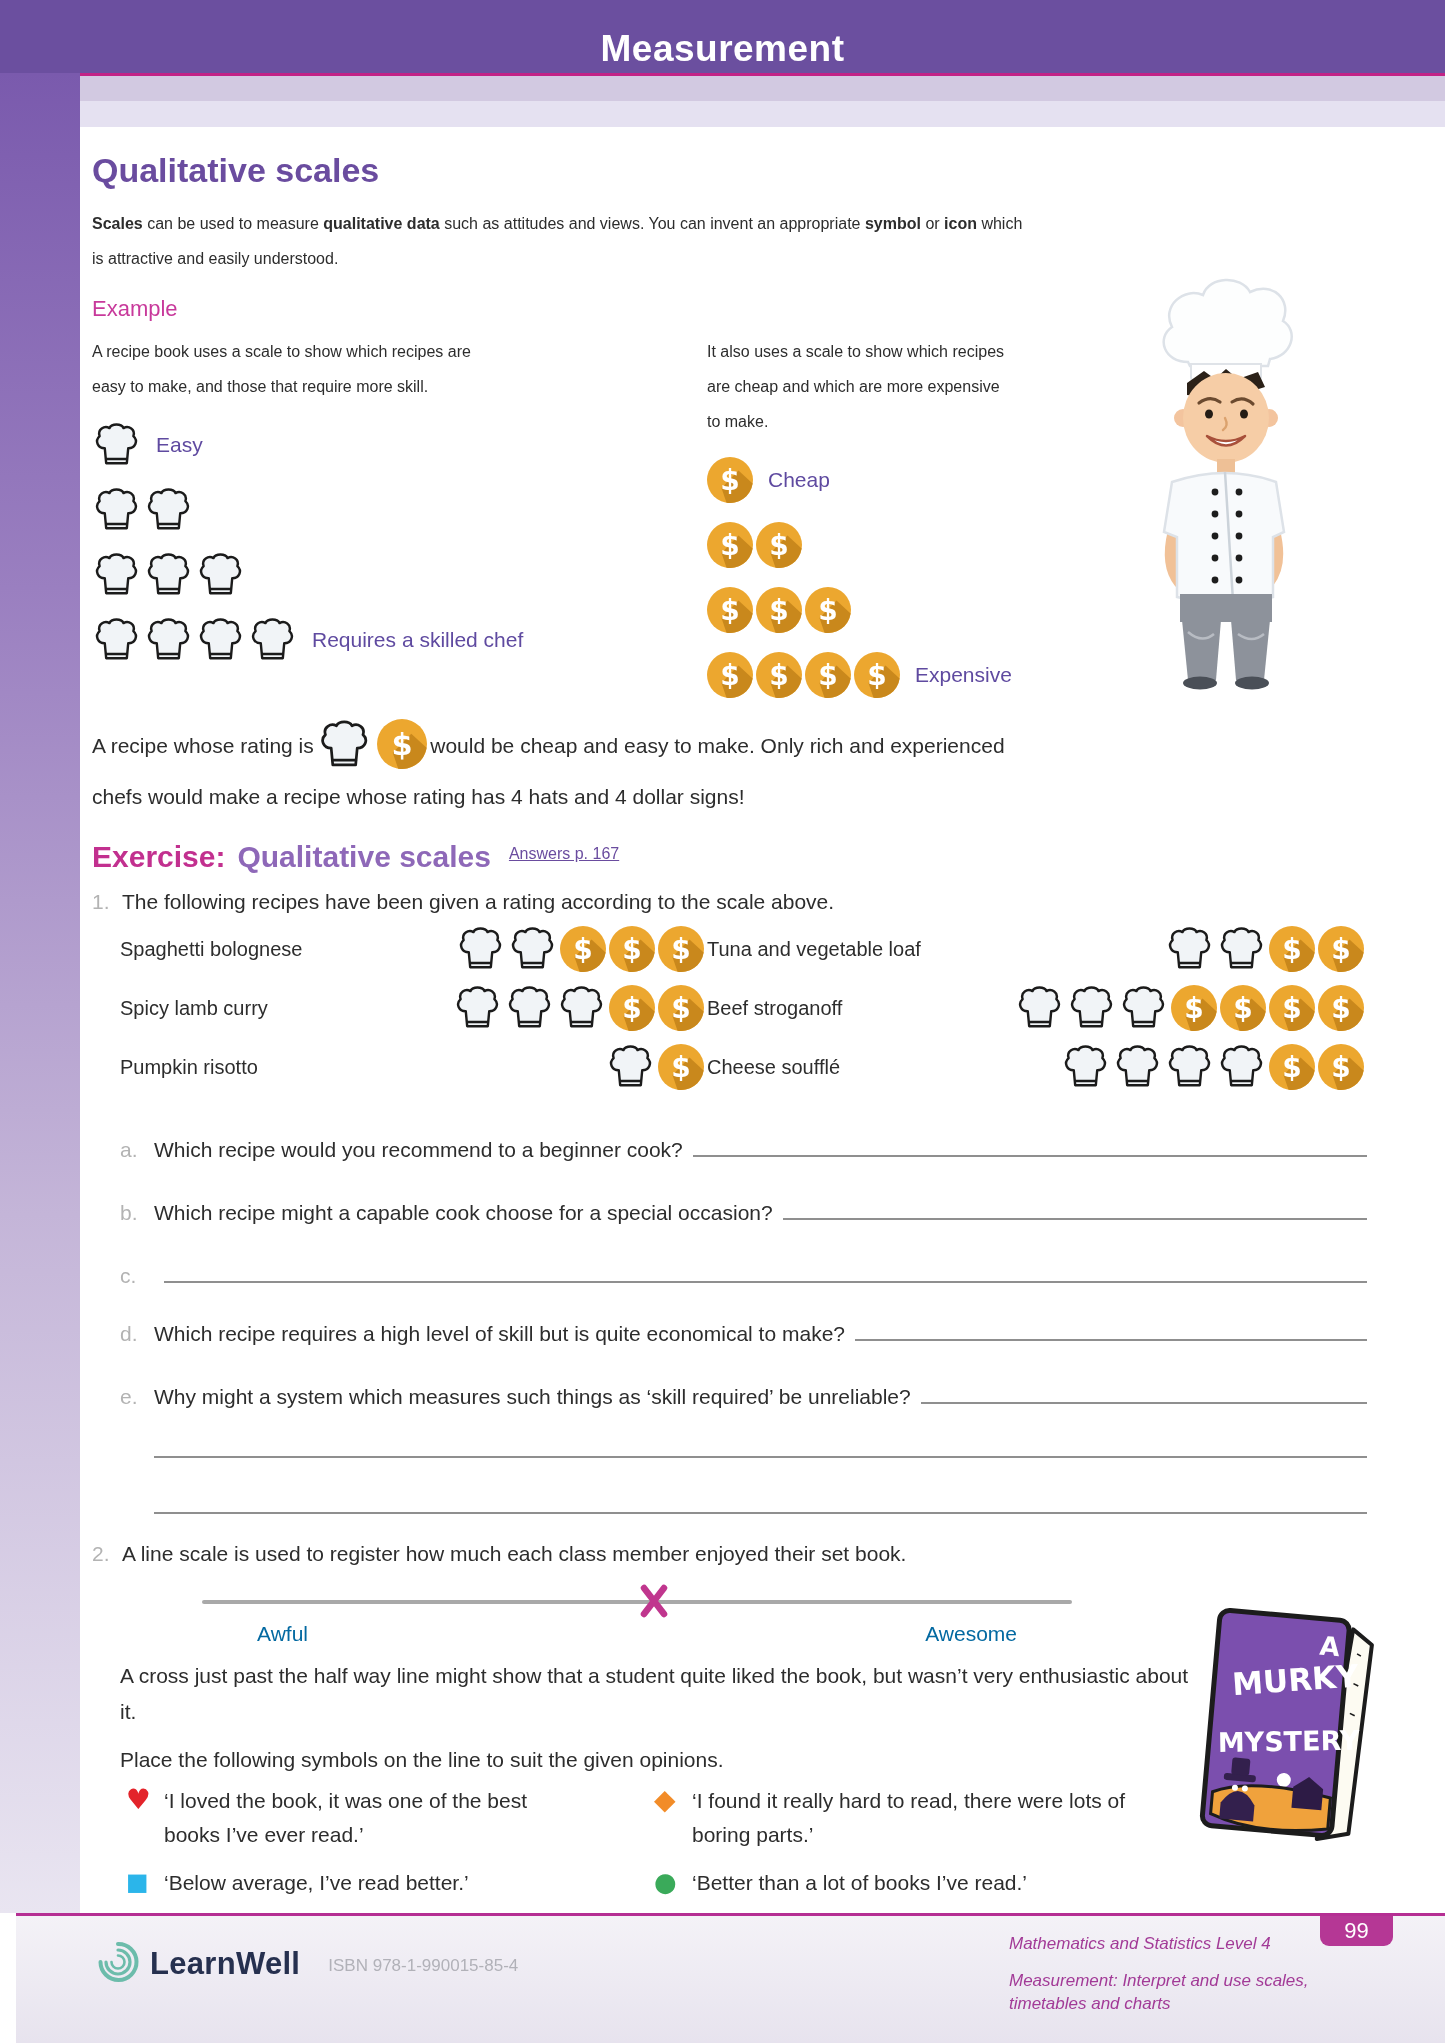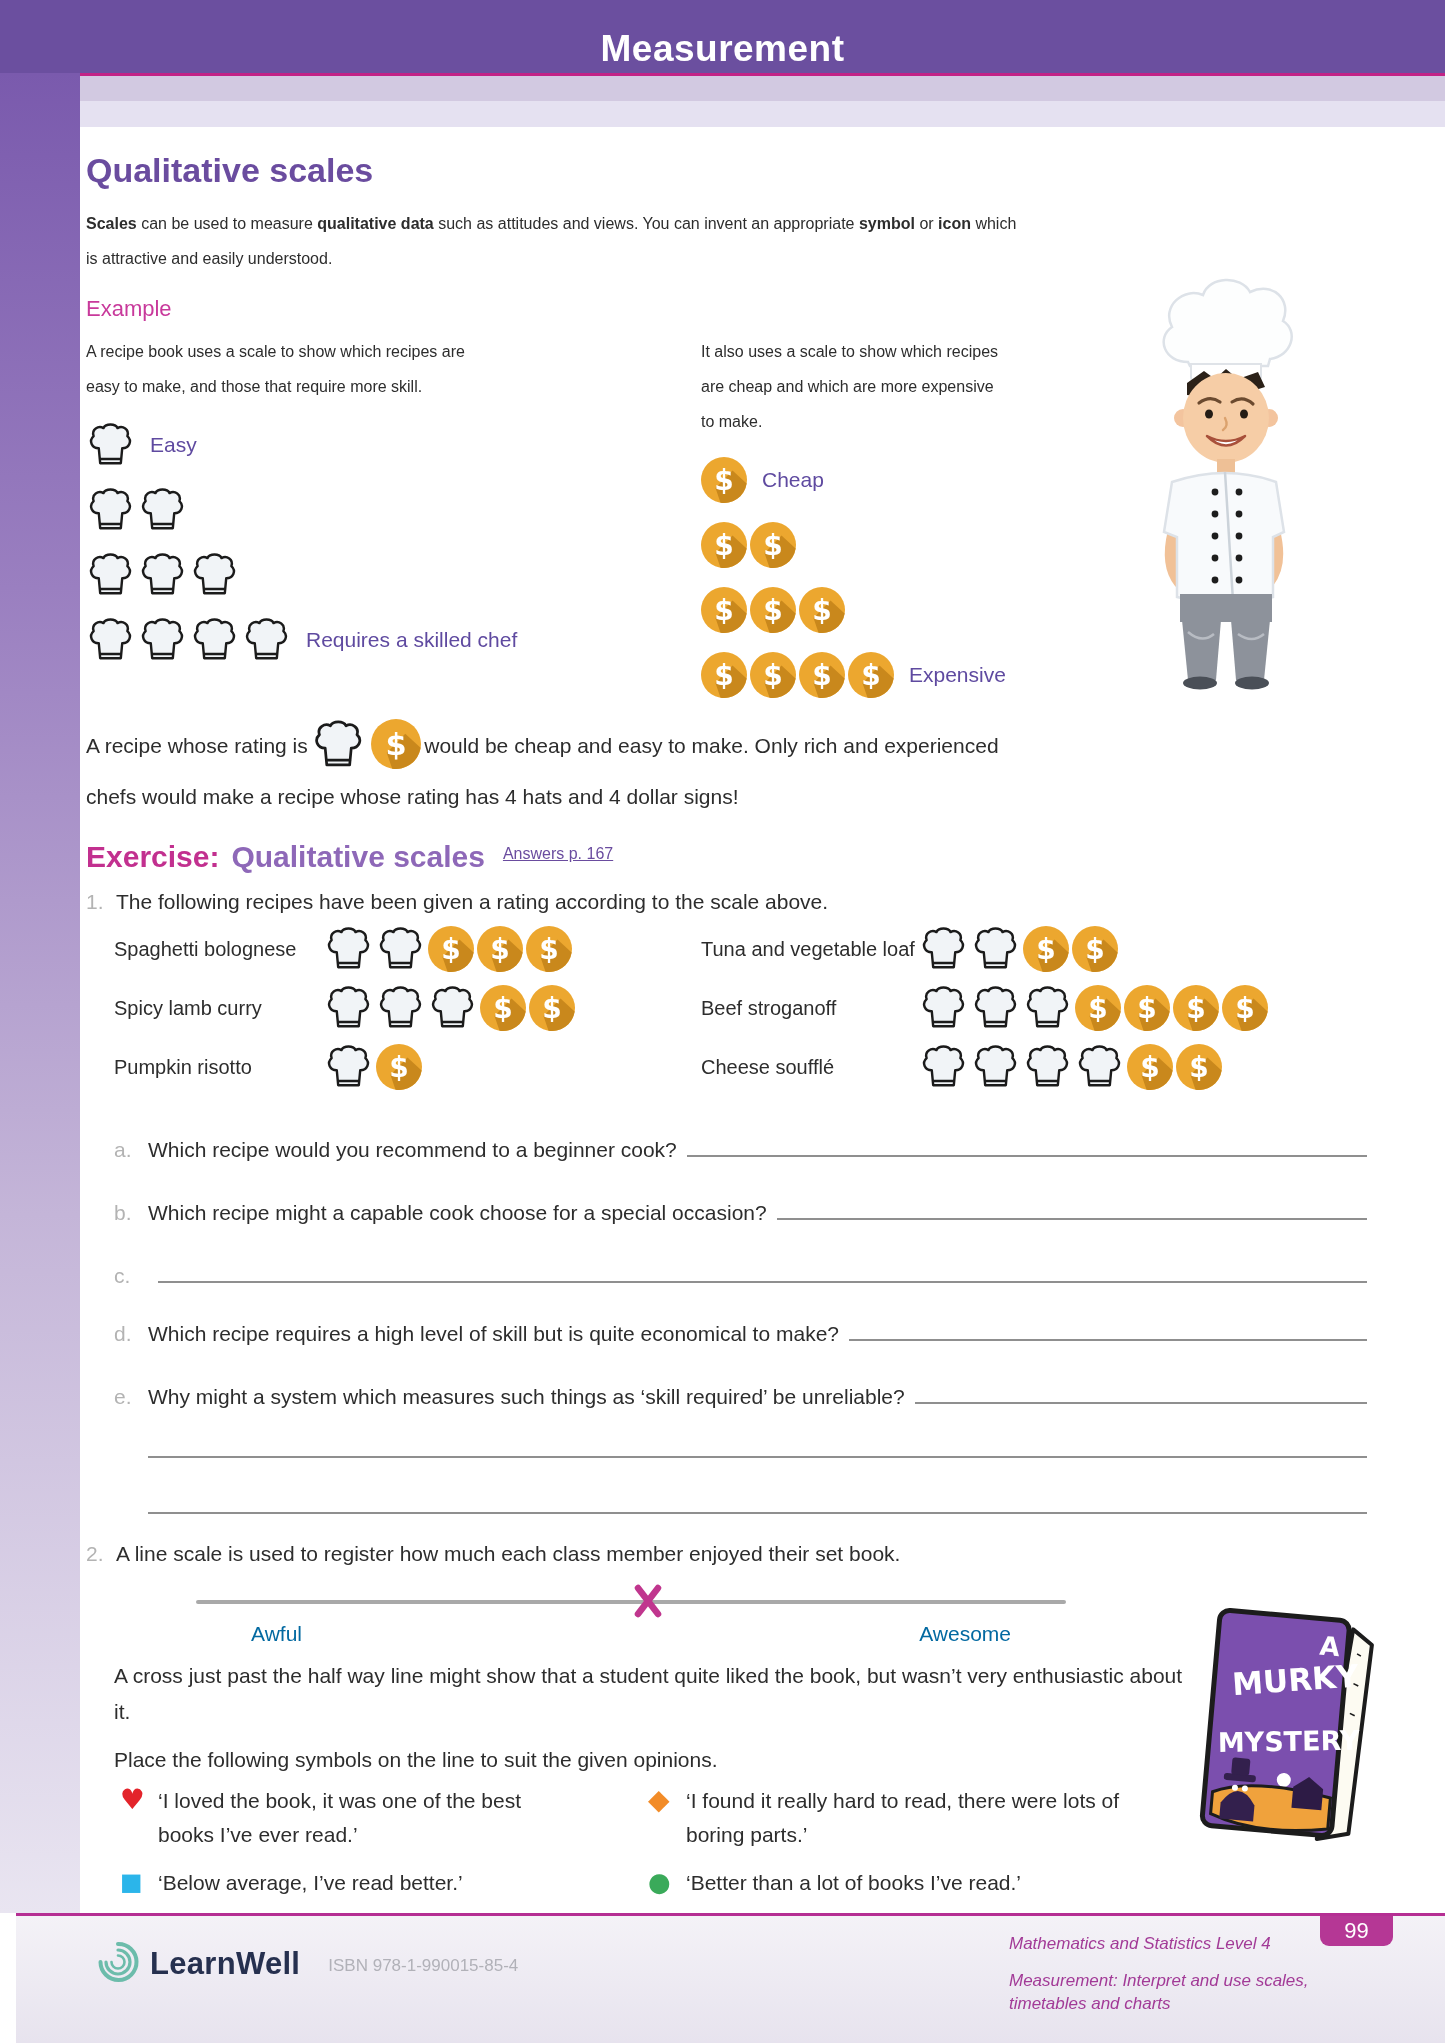--- a/index.html
+++ b/index.html
@@ -10,21 +10,21 @@
   .banner{position:absolute;left:0;top:0;right:0;height:73px;background:#6b4f9f;}
   .banner h2{margin:12px;text-align:center;line-height:73px;color:#fff;font-size:37px;font-weight:bold;letter-spacing:.5px;}
   .magenta-rule{position:absolute;left:80px;top:73px;right:0;height:3px;background:#c22386;}
   .band1{position:absolute;left:80px;top:76px;right:0;height:25px;background:#d2c9e1;}
   .band2{position:absolute;left:80px;top:101px;right:0;height:26px;background:#e5e1f1;}
   .strip{position:absolute;left:0;top:73px;width:80px;height:1840px;
          background:linear-gradient(180deg,#7a5aad 0%,#9a7fc0 28%,#c4b5d8 62%,#e9e5f1 100%);}
 
   
   .content{position:absolute;left:80px;top:127px;right:0;bottom:130px;background:#fff;
-           padding:24px 78px 0 6px;box-sizing:border-box;}
+           padding:24px 78px 0 12px;box-sizing:border-box;}
   h1.qs{margin:0 0 16px 0;font-size:34px;font-weight:bold;color:#6a4c9f;}
   .body-txt{font-size:16px;line-height:35px;}
   .intro{max-width:940px;margin:0 0 20px 0;}
   .ex-label{color:#c8399b;font-size:22px;margin:8px 0 12px 0;}
 
   .ex-cols{display:flex;}
   .ex-col-left{width:615px;flex:none;}
   .ex-col-right{width:430px;flex:none;}
   .ex-col-left p{max-width:410px;margin:0 0 18px 0;}
   .ex-col-right p{max-width:310px;margin:0 0 18px 0;}
@@ -40,21 +40,21 @@
   .ex-head{display:flex;align-items:baseline;margin-top:26px;}
   .ex-head .ex-word{color:#c2308f;font-size:30px;font-weight:800;margin-right:12px;}
   .ex-head .ex-title{color:#8e68b8;font-size:30px;font-weight:700;margin-right:18px;}
   .answers-link{color:#6a4c9f;font-size:16px;text-decoration:underline;position:relative;top:-8px;cursor:pointer;}
 
   .qnum-row{display:flex;margin-top:16px;}
   .qnum{width:30px;flex:none;color:#b3b3b3;font-size:21px;}
   .qnum-text{font-size:21px;}
 
   .recipes{display:grid;grid-template-columns:587px 1fr;margin:12px 0 0 28px;}
-  .recipe-row{display:flex;align-items:center;height:46px;margin-bottom:13px;}
+  .recipe-row{display:flex;align-items:center;height:46px;margin-bottom:13px;justify-content:space-between;}
   .recipe-name{font-size:20px;white-space:nowrap;flex:none;}
   .recipes .col1 .recipe-name{width:210px;}
   .recipes .col2 .recipe-name{width:218px;}
   .recipe-icons{display:flex;align-items:center;}
   .recipe-icons .rate-icon{margin-right:3px;height:46px;}
 
   .questions{margin-top:28px;}
   .q-row{display:flex;align-items:baseline;margin-bottom:27px;}
   .q-letter{width:34px;flex:none;color:#b3b3b3;font-size:21px;margin-left:28px;}
   .q-text{font-size:21px;line-height:35px;white-space:nowrap;}

